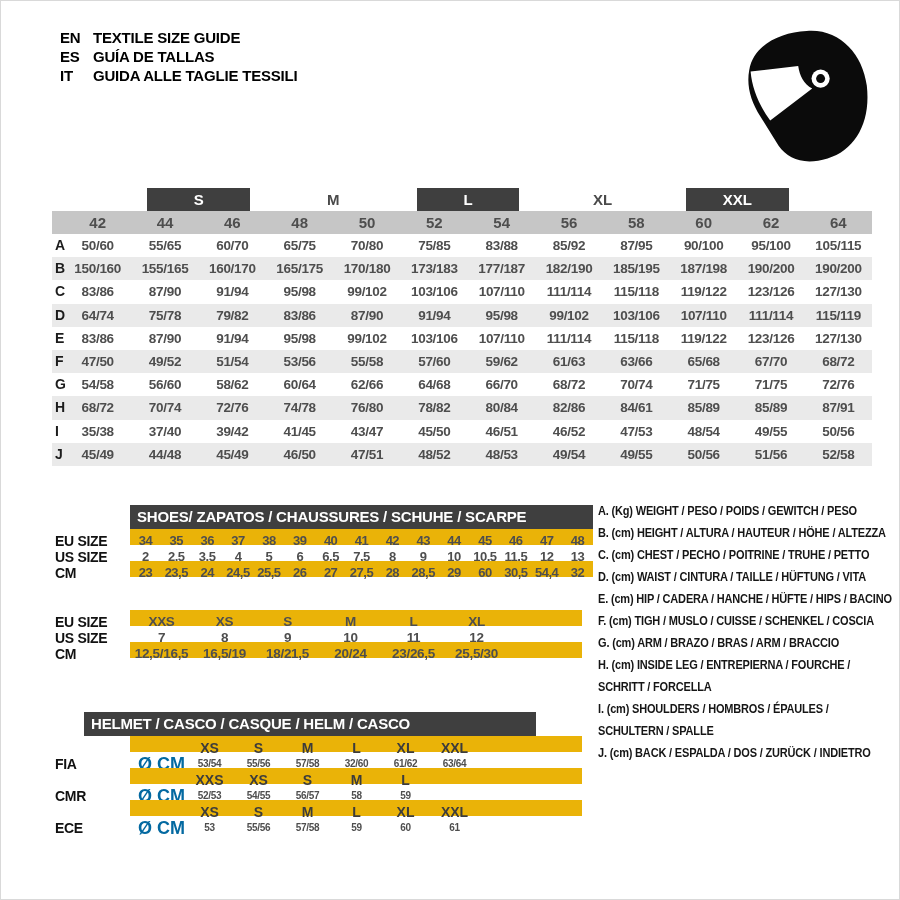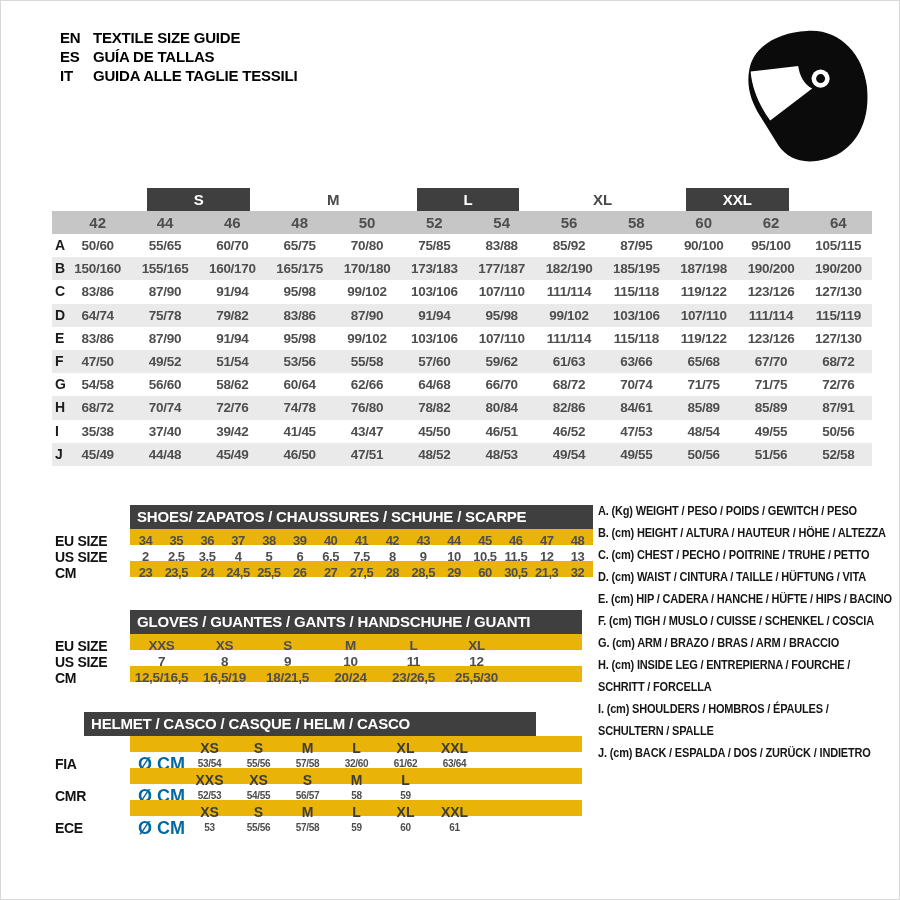--- a/index.html
+++ b/index.html
@@ -309,29 +309,28 @@
             <div class="shoe-cell">24,5</div>
             <div class="shoe-cell">25,5</div>
             <div class="shoe-cell">26</div>
             <div class="shoe-cell">27</div>
             <div class="shoe-cell">27,5</div>
             <div class="shoe-cell">28</div>
             <div class="shoe-cell">28,5</div>
             <div class="shoe-cell">29</div>
             <div class="shoe-cell">60</div>
             <div class="shoe-cell">30,5</div>
-            <div class="shoe-cell">21,3</div>
+            <div class="shoe-cell">54,4</div>
             <div class="shoe-cell">32</div>
           </div>
         </div>
       </div>
   </div>
 
   <div id="gloves-block" class="block">
-    <div id="gloves-bar" class="bar">GLOVES / GUANTES / GANTS / HANDSCHUHE / GUANTI</div>
     <div id="gloves-rows">
         <div class="trow">
           <div class="rlabel">EU SIZE</div>
           <div class="rband shaded">
             <div class="glove-cells">
               <div class="glove-cell">XXS</div>
               <div class="glove-cell">XS</div>
               <div class="glove-cell">S</div>
               <div class="glove-cell">M</div>
               <div class="glove-cell">L</div>

